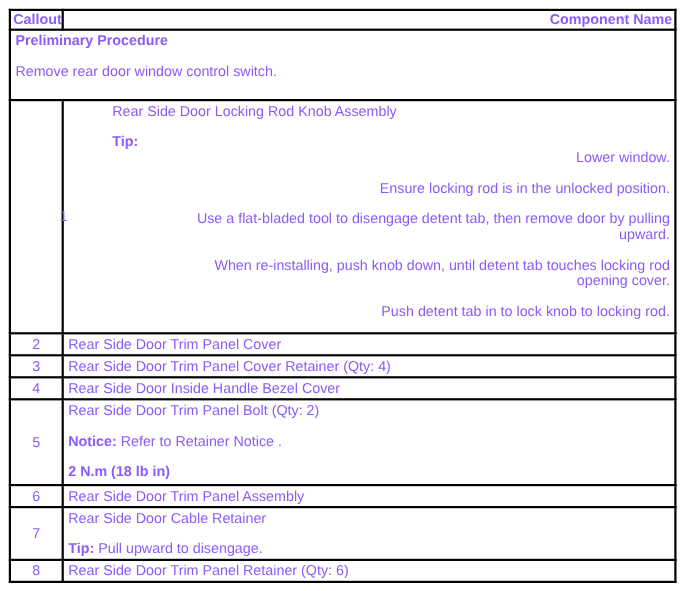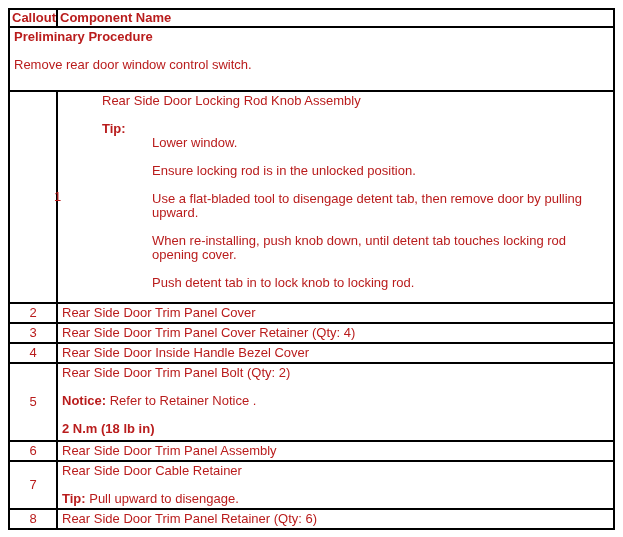--- a/index.html
+++ b/index.html
@@ -16,25 +16,25 @@
     border-collapse: collapse;
     width: 607px;
     table-layout: fixed;
   }
   col.col-callout { width: 48px; }
 
   th, td {
     border: 2px solid #000000;
     font-size: 13px;
     line-height: 14px;
-    color: #b91c1c;
+    color: #8b5cf6;
   }
   th {
     font-weight: bold;
-    text-align: left;
+    text-align: right;
     height: 18px;
     padding: 1px 2px;
     vertical-align: middle;
   }
   th.callout-hdr { text-align: center; }
 
   td.callout-cell {
     text-align: center;
     vertical-align: middle;
     padding: 1px 2px;
@@ -45,21 +45,21 @@
   }
 
   tr.row-single td { height: 20px; }
   tr.row-prelim td { height: 64px; }
   tr.row-1 td { height: 212px; padding-left: 44px; }
   tr.row-5 td { height: 78px; }
   tr.row-7 td { height: 46px; }
 
   .bold { font-weight: bold; }
   .spacer { height: 14px; }
-  .indent { margin-left: 50px; }
+  .indent { margin-left: 50px; text-align: right; }
 </style>
 </head>
 <body>
 
 <div class="page">
   <table class="component-table">
     <colgroup>
       <col class="col-callout">
       <col>
     </colgroup>

